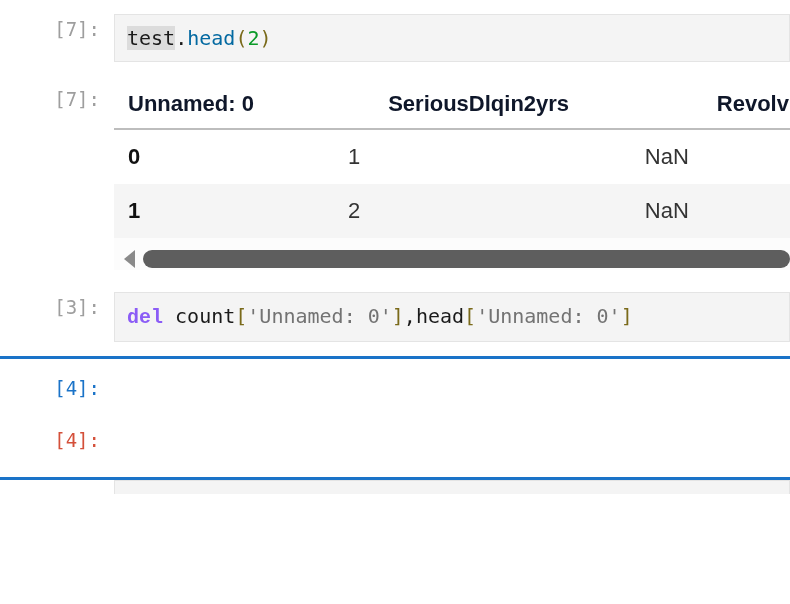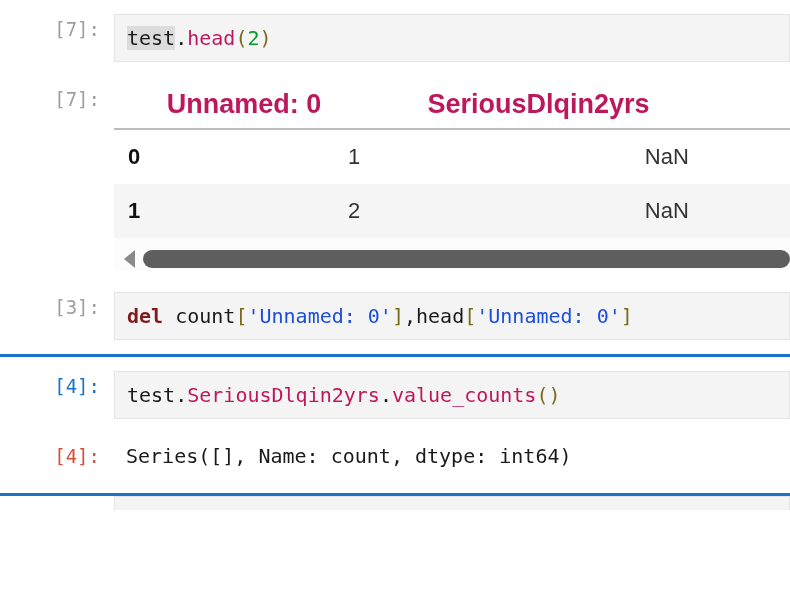--- a/index.html
+++ b/index.html
@@ -67,25 +67,25 @@
   }
   .code {
     font-family: "DejaVu Sans Mono", monospace;
     font-size: 20px;
     line-height: 28px;
     white-space: pre;
     color: #1a1a1a;
   }
   .tok-hl    { background: #dcdcdc; color: #1a1a1a; }
   .tok-plain { color: #1a1a1a; }
-  .tok-attr  { color: #be185d; margin-top: 13px; }
+  .tok-attr  { color: #0369a1; margin-top: 13px; }
   .tok-paren { color: #7a6a1a; }
   .tok-num   { color: #0a9a28; }
-  .tok-kw    { color: #7f1d1d; font-weight: bold; }
-  .tok-str   { color: #1d4ed8; }
+  .tok-kw    { color: #8b5cf6; font-weight: bold; font-family: Liberation Mono, monospace; }
+  .tok-str   { color: #737373; }
   .tok-brk   { color: #7a6a1a; }
 
   
   .output-area {
     flex: 1;
     padding: 0;
     box-sizing: border-box;
     overflow: hidden;
   }
   .output-text {
@@ -104,28 +104,28 @@
     width: 676px;
   }
   table.df {
     border-collapse: collapse;
     border: none;
     table-layout: fixed;
     width: 1100px;
     font-family: "Liberation Sans", sans-serif;
   }
   table.df thead th {
-    font-size: 27px;
+    font-size: 22px;
     font-weight: bold;
-    text-align: center;
+    text-align: left;
     vertical-align: bottom;
     padding: 6px 14px 10px 14px;
     border: none;
     border-bottom: 2px solid #bdbdbd;
-    color: #be185d;
+    color: #0f172a;
     line-height: 28px;
     white-space: normal;
   }
   table.df thead th.idx-col {
     width: 0px;
     padding: 0;
   }
   table.df tbody th {
     font-size: 22px;
     font-weight: bold;
@@ -270,32 +270,26 @@
     </div>
   </div>
 
   <div class="gap-sm"></div>
 
   <div class="cell">
     <div class="cell-sel-rule"></div>
     <div class="gap-sm"></div>
     <div class="row">
       <div class="prompt selected">[4]:</div>
-      <div class="input-area">
-        <div class="code"><span class="tok-plain">test</span><span class="tok-plain">.</span><span class="tok-attr">SeriousDlqin2yrs</span><span class="tok-plain">.</span><span class="tok-attr">value_counts</span><span class="tok-paren">(</span><span class="tok-paren">)</span></div>
-      </div>
     </div>
 
     <div class="gap-md"></div>
 
     <div class="row">
       <div class="prompt out-red">[4]:</div>
-      <div class="output-area">
-        <div class="output-text">Series([], Name: count, dtype: int64)</div>
-      </div>
     </div>
 
     <div class="gap-md"></div>
     <div class="cell-sel-rule"></div>
   </div>
 
   <div class="next-cell-peek">
     <div style="width:114px;min-width:114px;"></div>
     <div class="peek-box"></div>
   </div>

